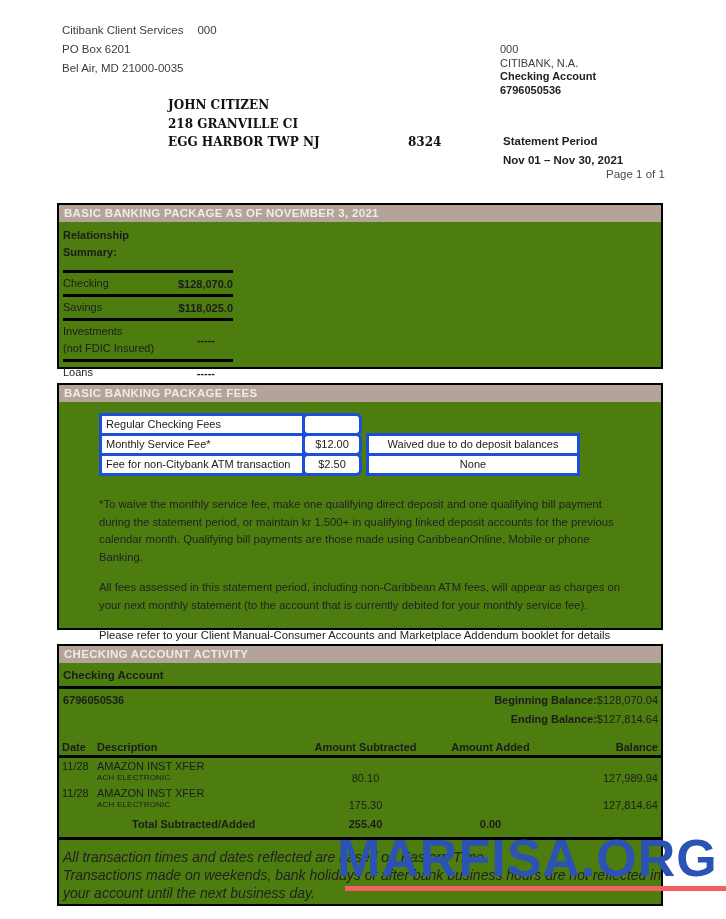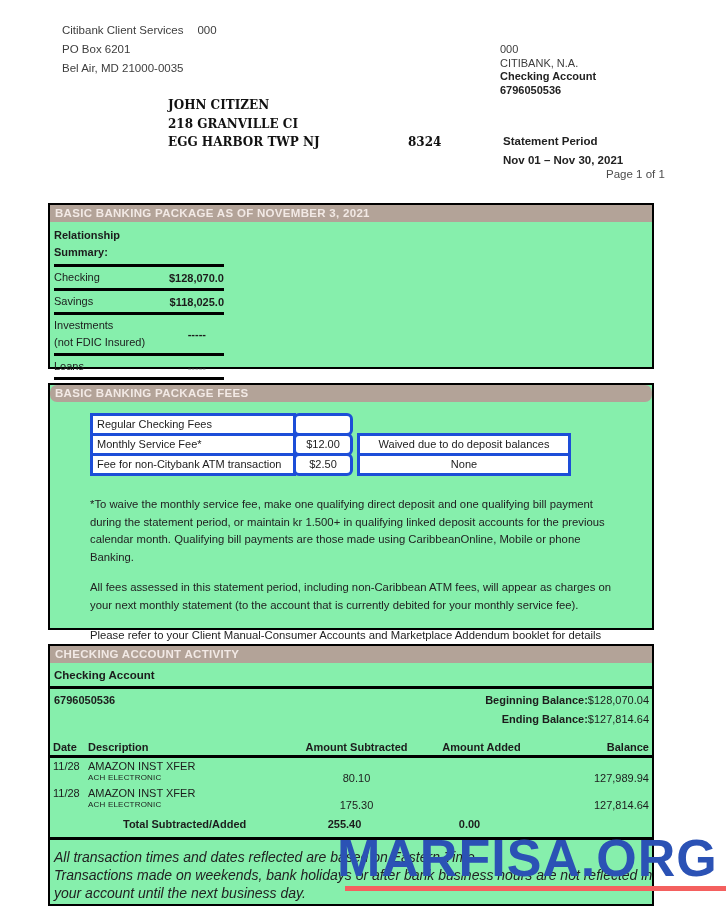--- a/index.html
+++ b/index.html
@@ -11,27 +11,27 @@
   .sender{position:absolute;left:62px;top:21px;line-height:19px;color:#3d3d3d;font-size:11.5px;}
   .sender .code{margin-left:14px;}
   .bank-info{position:absolute;left:500px;top:43px;line-height:13.5px;font-size:11px;color:#3d3d3d;}
   .bank-info .b{font-weight:bold;color:#222;}
   .recipient{position:absolute;left:168px;top:96px;line-height:18.5px;
     font-family:"DejaVu Serif","Liberation Serif",serif;font-weight:bold;font-size:12px;color:#111;width:300px;}
   .recipient .zip{position:absolute;left:240px;top:37px;}
   .stmt-period{position:absolute;left:503px;top:132px;font-weight:bold;line-height:19px;font-size:11.5px;color:#222;}
   .page-ind{position:absolute;left:606px;top:168px;color:#4c4c4c;font-size:11.5px;}
   
-  .sect{position:absolute;left:48px;width:602px;border:2px solid #000;background:#86efac;}
+  .sect{position:absolute;left:57px;width:602px;border:2px solid #000;background:#4d7c0f;}
   .sect-bar{height:17px;background:#b3a398;color:#f2e9e5;font-weight:bold;font-size:11.5px;
     line-height:17px;padding-left:5px;letter-spacing:.3px;}
   
   #sect1{top:203px;height:162px;}
   .rs-wrap{padding:5px 0 0 4px;}
-  .rs-head{width:170px;font-weight:bold;line-height:17px;border-bottom:3px solid #000;padding-bottom:3px;}
+  .rs-head{width:170px;font-weight:bold;line-height:17px;border-bottom:3px solid #000;padding-bottom:9px;}
   .rs-row{width:170px;display:flex;justify-content:space-between;align-items:center;
     border-bottom:3px solid #000;padding:2px 0;min-height:15px;}
   .rs-row:last-child{border-bottom:none;}
   .rs-row .lbl{font-weight:normal;line-height:17px;}
   .rs-row .val{font-weight:bold;text-align:right;}
   .rs-row .val.dash{padding-right:18px;}
   
   #sect2{top:383px;height:243px;}
   .fees-table{margin:11px 0 0 40px;}
   .fee-row{display:flex;margin-top:-3px;}
@@ -55,21 +55,21 @@
   .tg-date{width:35px;padding-left:3px;flex:none;}
   .tg-desc{flex:1;}
   .tg-sub{width:125px;text-align:center;flex:none;}
   .tg-add{width:125px;text-align:center;flex:none;}
   .tg-bal{width:105px;text-align:right;flex:none;padding-right:3px;}
   .tx-header{font-weight:bold;border-bottom:3px solid #000;padding-bottom:2px;}
   .tx-row{position:relative;padding:2px 0 1px 0;}
   .tx-row .desc-main{line-height:13px;}
   .tx-row .desc-sub{font-size:8px;line-height:10px;letter-spacing:.2px;}
   .tx-amounts{margin-top:-11px;}
-  .tx-total{font-weight:bold;padding:6px 12px 7px 0;}
+  .tx-total{font-weight:bold;padding:6px 0 7px 0;}
   .tx-total .tg-desc{padding-left:35px;}
   .hr3{border-bottom:3px solid #000;}
   .footnote{font-style:italic;padding:8px 0 0 4px;line-height:18px;font-size:14px;color:#222;width:600px;}
   .footnote p{margin:0;}
   
   .watermark{position:absolute;left:337px;top:832px;font-size:52px;font-weight:700;
     color:#2b52b5;letter-spacing:1px;white-space:nowrap;line-height:1;z-index:5;}
   .wm-underline{position:absolute;left:345px;top:886px;width:381px;height:5px;background:#f4605f;z-index:5;}
 </style>
 </head>
@@ -132,21 +132,21 @@
         <span class="val dash">-----</span>
       </div>
       <div class="rs-row">
         <span class="lbl">Credit Cards</span>
         <span class="val dash">-----</span>
       </div>
     </div>
   </div>
 
   <div class="sect" id="sect2">
-    <div class="sect-bar" style="background: rgb(179, 163, 152); color: rgb(242, 233, 229); border-radius: 7px;">BASIC BANKING PACKAGE FEES</div>
+    <div class="sect-bar" style="background: rgb(179, 163, 152); color: rgb(242, 233, 229);">BASIC BANKING PACKAGE FEES</div>
     <div class="fees-table">
       <div class="fee-row">
         <div class="fee-cell fc1">Regular Checking Fees</div>
         <div class="fee-cell fc2"></div>
       </div>
       <div class="fee-row">
         <div class="fee-cell fc1">Monthly Service Fee*</div>
         <div class="fee-cell fc2">$12.00</div>
         <div class="fee-cell fc3">Waived due to do deposit balances</div>
       </div>

